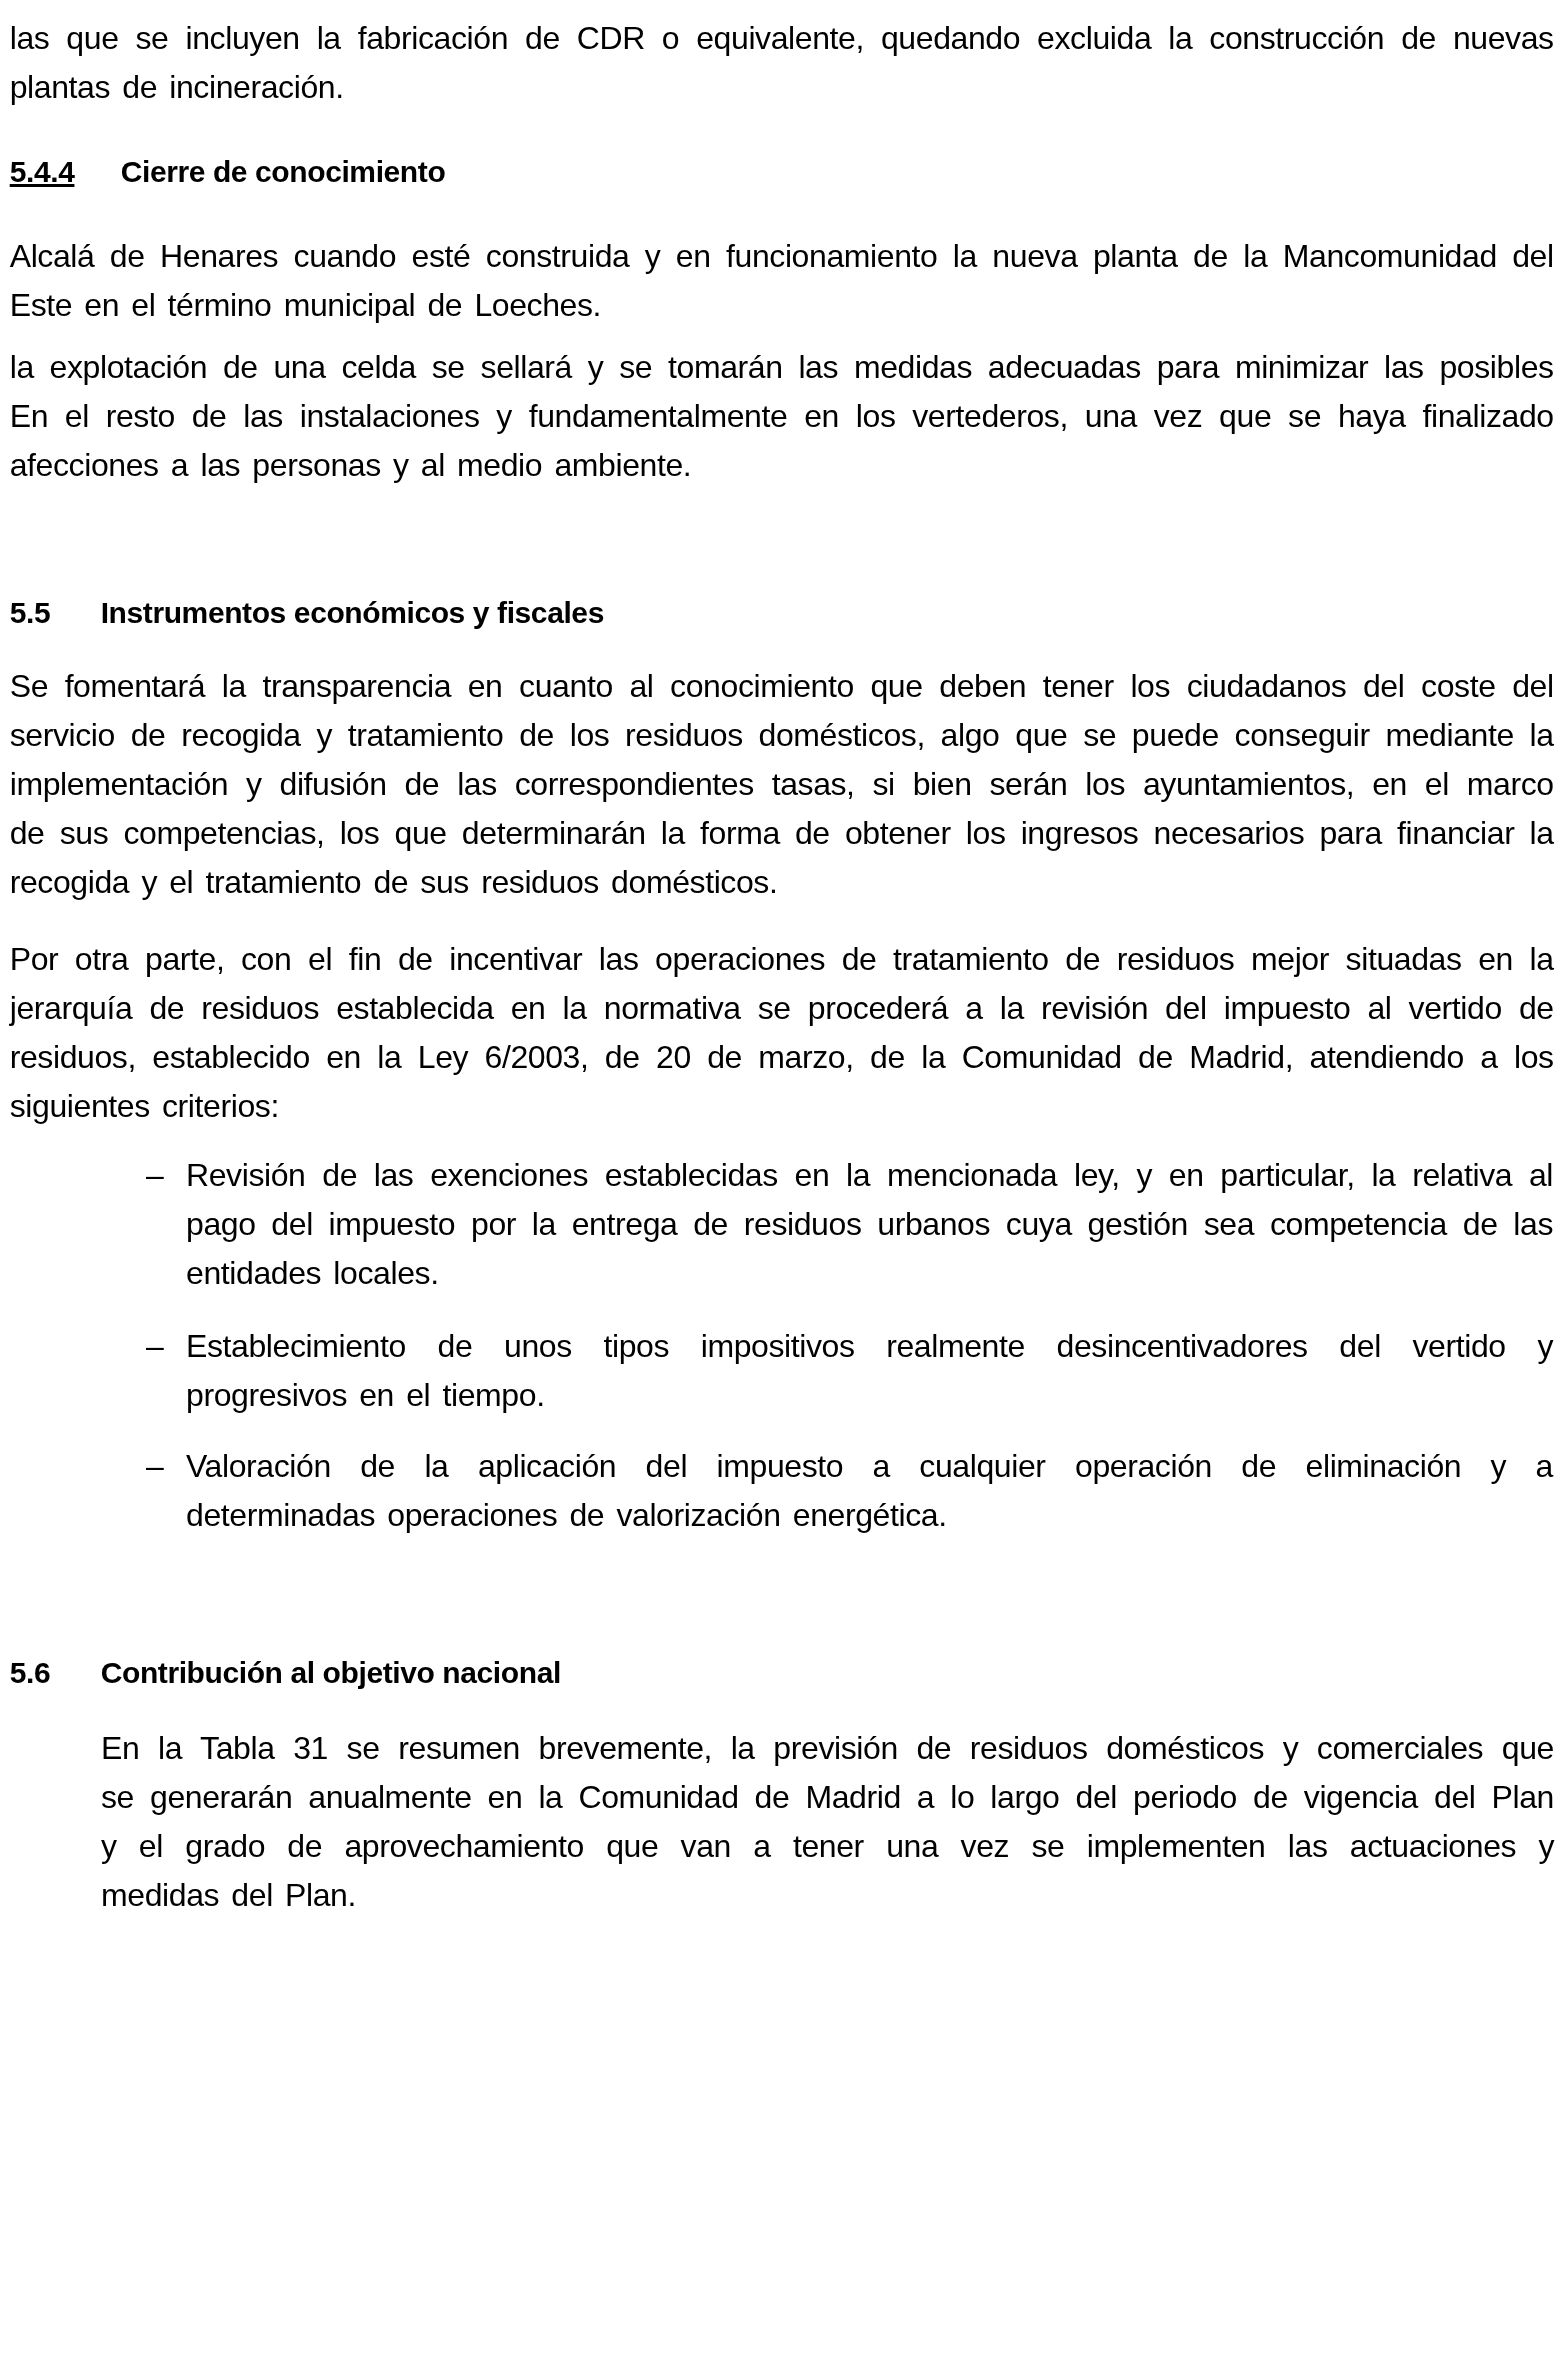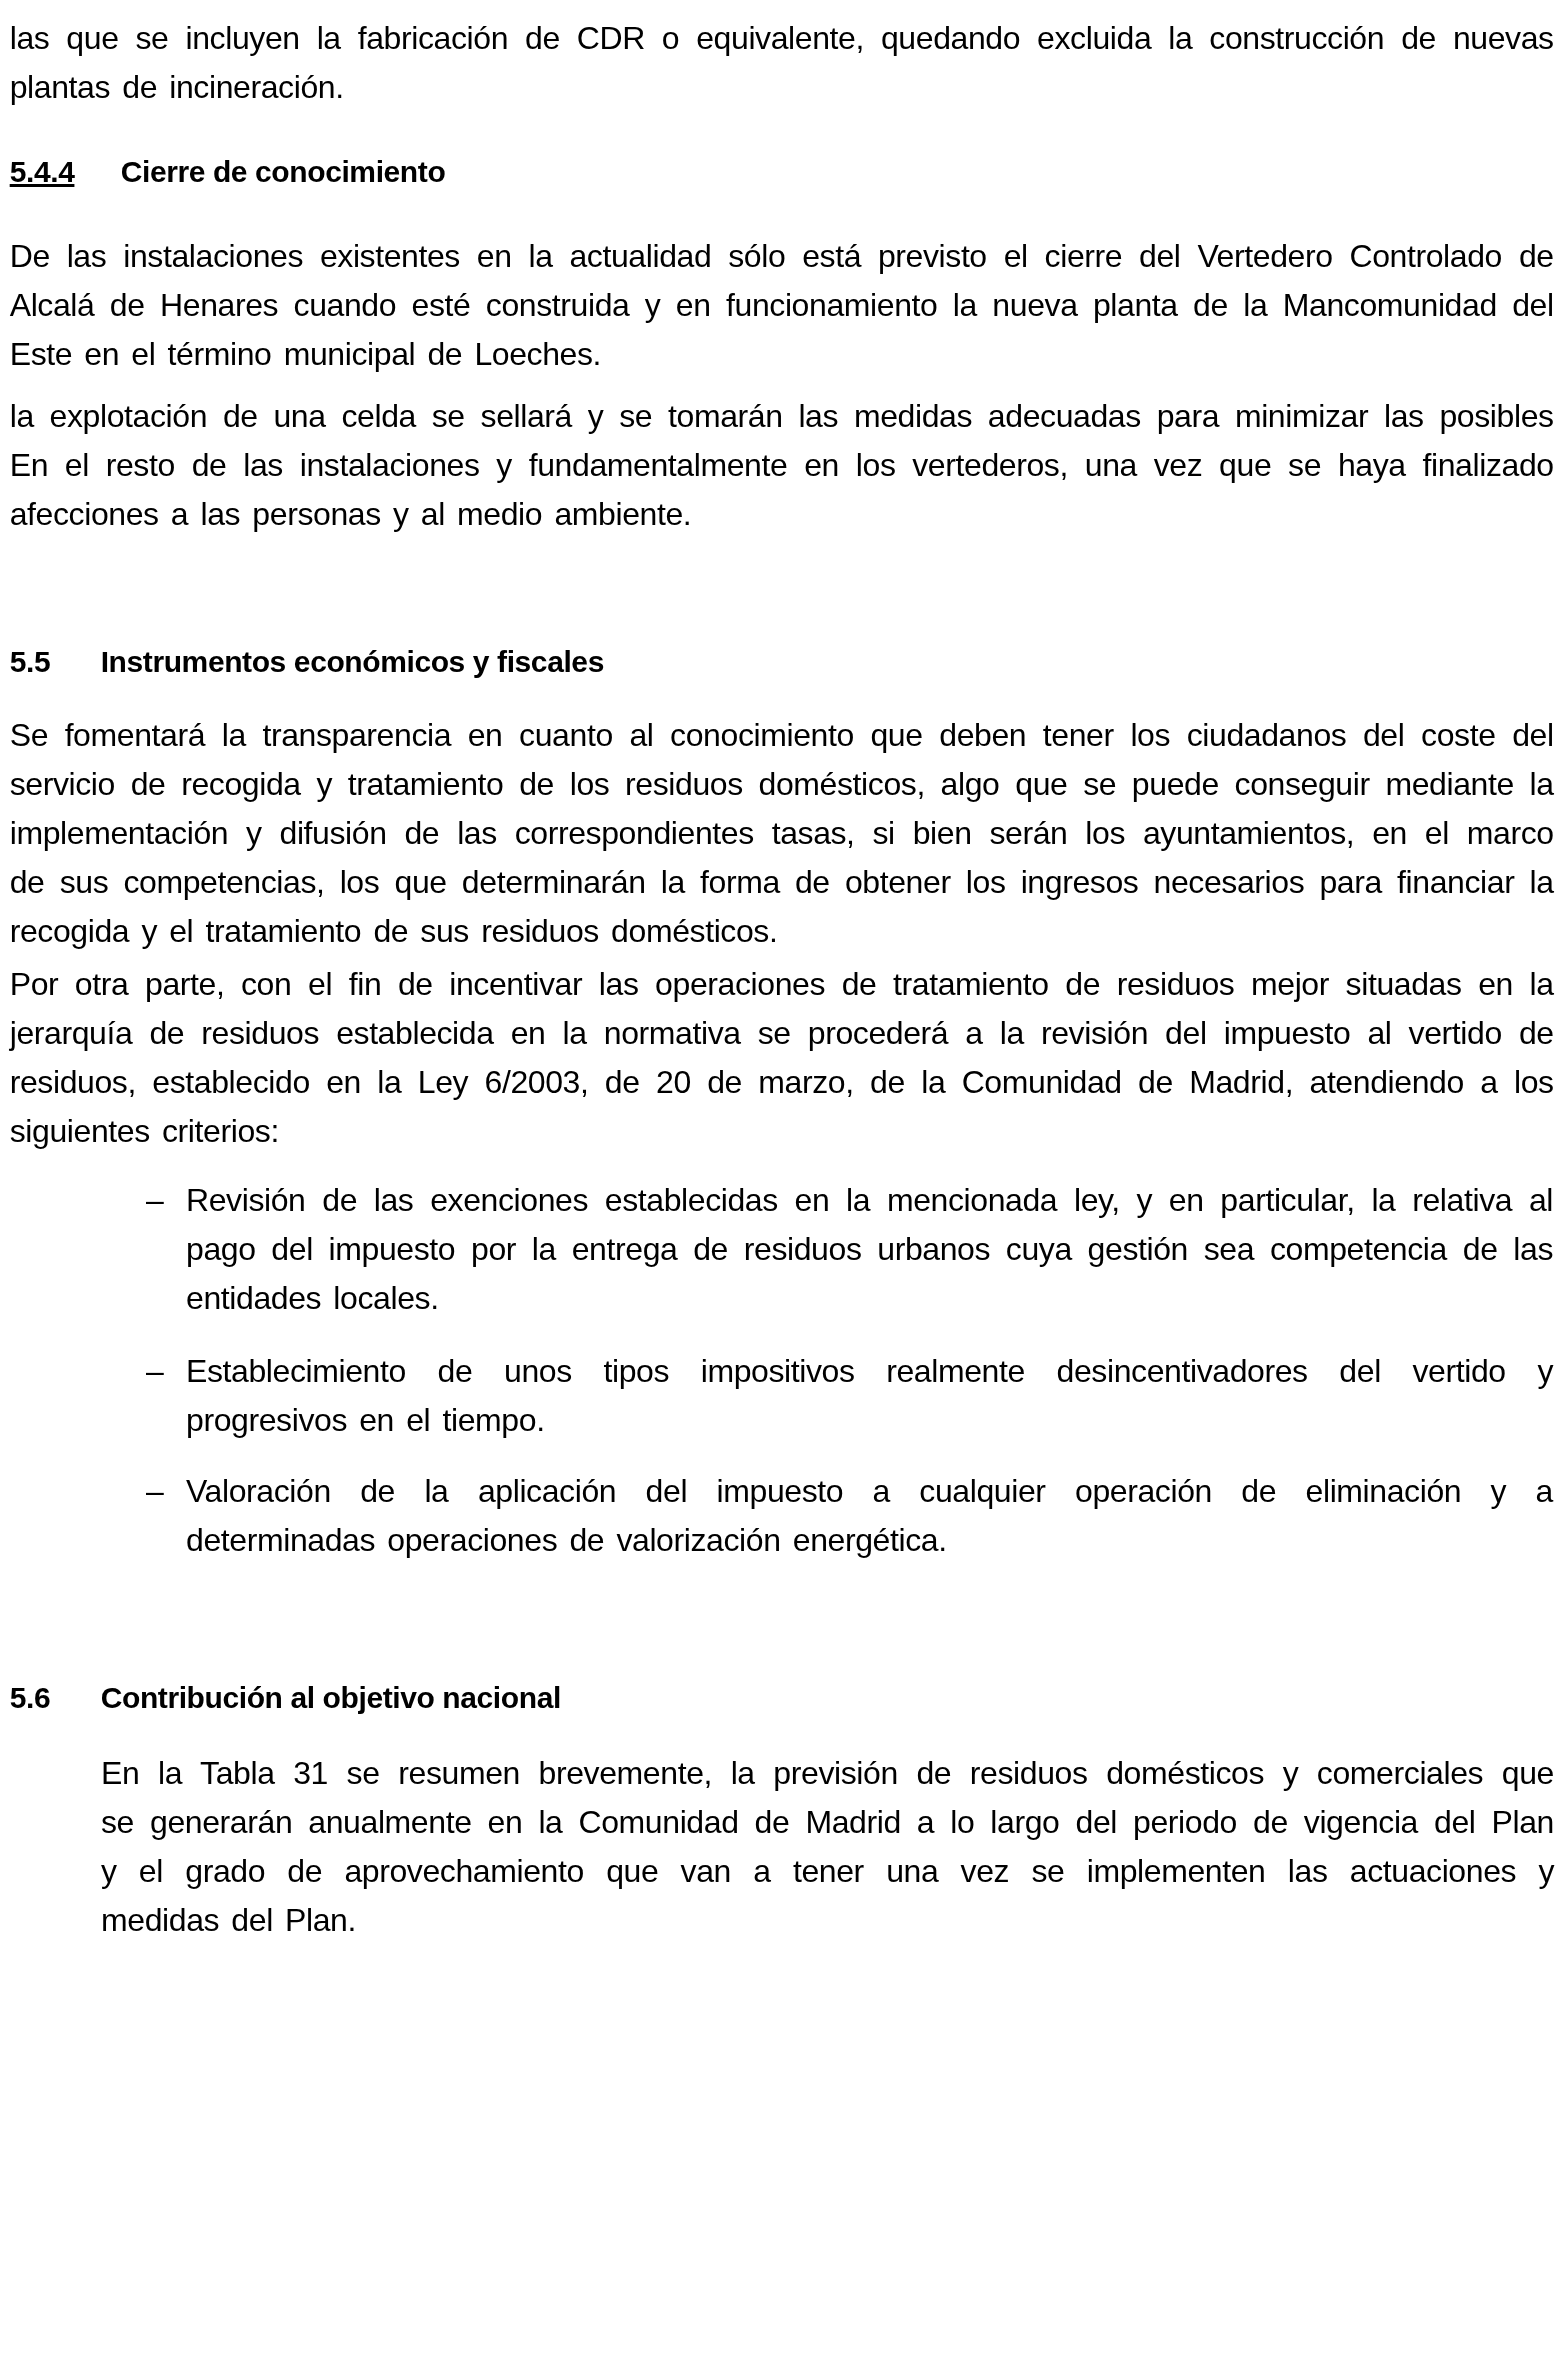--- a/index.html
+++ b/index.html
@@ -67,21 +67,21 @@
   .btext {
     flex: none;
     width: 1367px;
   }
   
   .m-h544 { margin-top: 35px; }
   .m-p2   { margin-top: 36px; }
   .m-p3   { margin-top: 12.6px; }
   .m-h55  { margin-top: 98px; }
   .m-p4   { margin-top: 25px; }
-  .m-p5   { margin-top: 4px; }
+  .m-p5   { margin-top: 28px; }
   .m-b1   { margin-top: 20px; }
   .m-b2   { margin-top: 24px; }
   .m-b3   { margin-top: 22px; }
   .m-h56  { margin-top: 108px; }
   .m-p6   { margin-top: 27px; }
 </style>
 </head>
 <body>
 
 <div class="page">
@@ -89,21 +89,20 @@
   <div class="block para">
     <div class="jline">las que se incluyen la fabricación de CDR o equivalente, quedando excluida la construcción de nuevas</div>
     <div class="lline">plantas de incineración.</div>
   </div>
 
   <div class="heading m-h544">
     <span class="hnum hnum-wide">5.4.4</span><span>Cierre de conocimiento</span>
   </div>
 
   <div class="block para m-p2">
-    <div class="jline">De las instalaciones existentes en la actualidad sólo está previsto el cierre del Vertedero Controlado de</div>
     <div class="jline">Alcalá de Henares cuando esté construida y en funcionamiento la nueva planta de la Mancomunidad del</div>
     <div class="lline">Este en el término municipal de Loeches.</div>
   </div>
 
   <div class="block para m-p3">
     <div class="jline">la explotación de una celda se sellará y se tomarán las medidas adecuadas para minimizar las posibles</div>
     <div class="jline">En el resto de las instalaciones y fundamentalmente en los vertederos, una vez que se haya finalizado</div>
     <div class="lline">afecciones a las personas y al medio ambiente.</div>
   </div>
 

